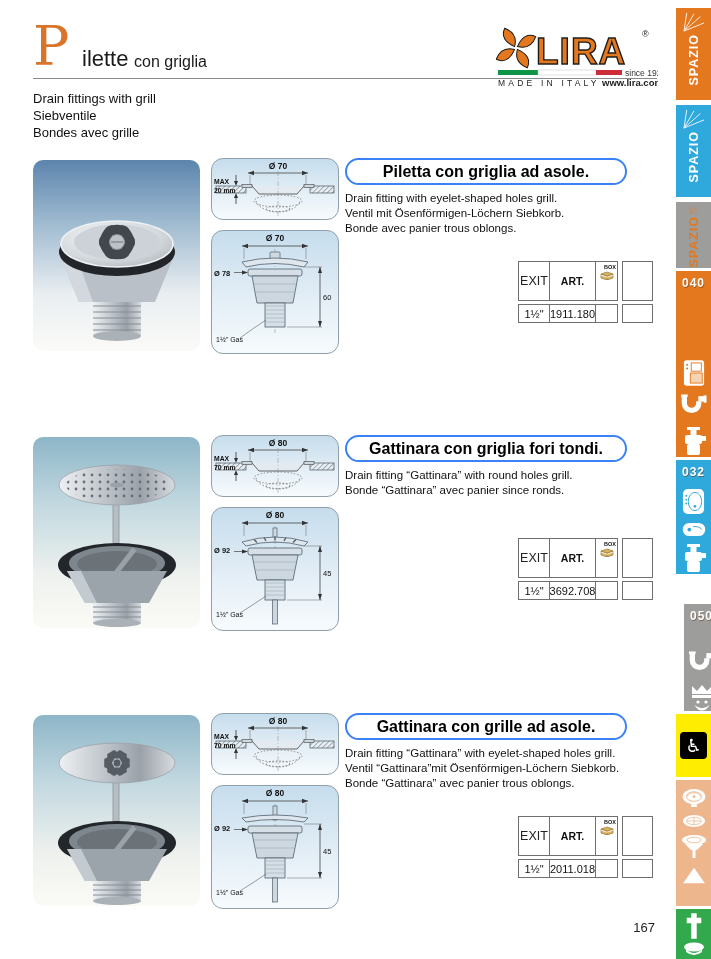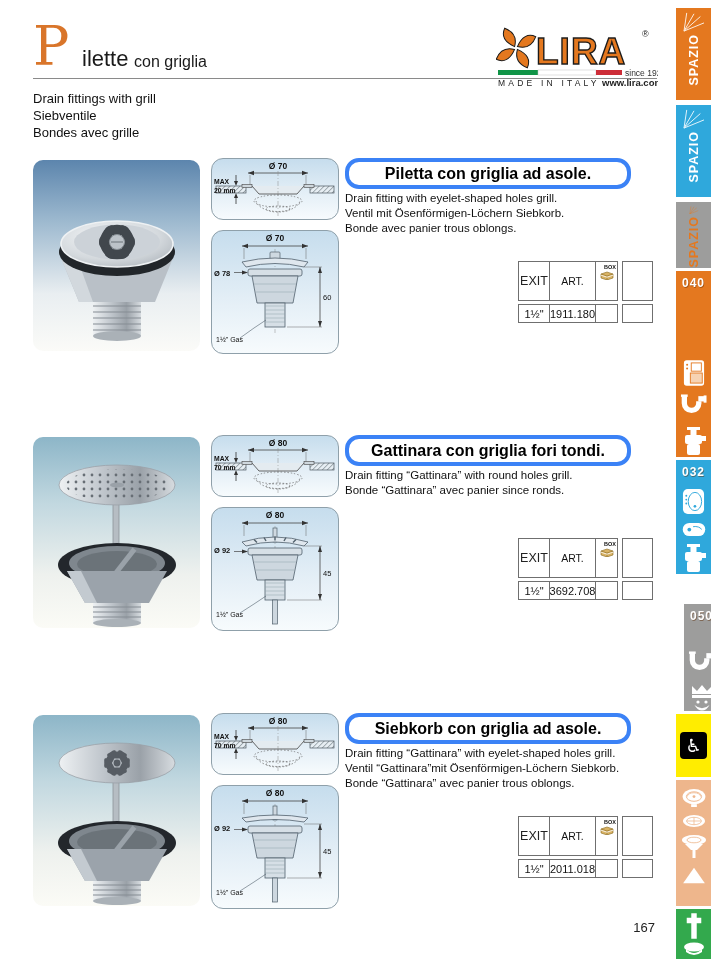--- a/index.html
+++ b/index.html
@@ -17,30 +17,30 @@
   
   .section{position:absolute;left:0;width:560px;height:277px;}
   .photo{position:absolute;left:33px;top:2px;width:167px;height:191px;border-radius:10px;overflow:hidden;}
   .photo.p1{background:linear-gradient(180deg,#5c85ad 0%,#9db9cf 32%,#e9eef1 70%,#fbfbf8 100%);}
   .photo.p2,.photo.p3{background:linear-gradient(180deg,#8db6c8 0%,#c2d8e0 35%,#eef1ee 72%,#fbfbf6 100%);}
   .diag{position:absolute;left:211px;width:126px;border:1px solid #8fa0aa;border-radius:12px;
         background:linear-gradient(180deg,#c6dded 0%,#e3eef6 55%,#f7fbfd 100%);}
   .diag.small{top:0;height:60px;}
   .diag.big{top:72px;height:122px;}
   .diag svg{display:block;}
-  .pill{position:absolute;left:345px;top:0;width:278px;height:23px;border:4px solid #3b82f6;
+  .pill{position:absolute;left:345px;top:0;width:278px;height:23px;border:2px solid #3b82f6;
         border-radius:14px;background:#fff;text-align:center;font-size:16px;font-weight:bold;
         line-height:23px;color:#000;}
   .desc{position:absolute;left:345px;top:33px;width:310px;font-size:11.5px;line-height:15px;color:#111;}
   
   .tbl-head{position:absolute;display:flex;height:40px;border:1px solid #6f6f6f;background:#fff;box-sizing:border-box;}
   .tbl-row{position:absolute;display:flex;height:19px;border:1px solid #6f6f6f;background:#fff;box-sizing:border-box;}
   .cell{display:flex;align-items:center;justify-content:center;box-sizing:border-box;}
   .cell.exit{width:30px;font-size:12.5px;color:#222;}
-  .cell.art{width:46px;font-size:10.5px;font-weight:normal;border-left:1px solid #6f6f6f;}
+  .cell.art{width:46px;font-size:10.5px;font-weight:bold;border-left:1px solid #6f6f6f;}
   .cell.boxc{width:22px;border-left:1px solid #6f6f6f;flex-direction:column;justify-content:flex-start;padding-top:2px;}
   .cell.size{width:30px;font-size:11px;}
   .cell.code{width:46px;font-size:11px;border-left:1px solid #6f6f6f;}
   .cell.mini{width:22px;border-left:1px solid #6f6f6f;}
   .box-lbl{font-size:5.5px;font-weight:bold;align-self:flex-end;padding-right:1px;}
   .tbl-side{position:absolute;width:31px;height:40px;border:1px solid #6f6f6f;background:#fff;box-sizing:border-box;}
   .tbl-side.small{height:19px;}
   
   .sidebar{position:absolute;left:676px;top:0;width:35px;height:959px;background:#fff;}
   .stab,.ssec{position:absolute;left:0;width:35px;display:flex;flex-direction:column;align-items:center;justify-content:space-between;}
@@ -459,21 +459,21 @@
         <line x1="75" y1="92" x2="110" y2="92" stroke="#666" stroke-width="0.5"></line>
         <line x1="108" y1="38" x2="108" y2="92" stroke="#444" stroke-width="0.8"></line>
         <path d="M108,38 l-2,6 h4 z" fill="#333"></path>
           <path d="M108,92 l-2,-6 h4 z" fill="#333"></path>
         <text x="111" y="68" font-size="7.5" fill="#111">45</text>
         <text x="4" y="109" font-size="7" fill="#111">1½" Gas</text>
         <path d="M28,105 L42,96 L54,88" fill="none" stroke="#51606c" stroke-width="0.6"></path>
       </svg>
     </div>
 
-    <div class="pill"><span>Siebkorb con griglia ad asole.</span></div>
+    <div class="pill"><span>Gattinara con grille ad asole.</span></div>
     <div class="desc">
       <div>Drain fitting “Gattinara” with eyelet-shaped holes grill.</div>
       <div>Ventil “Gattinara”mit Ösenförmigen-Löchern Siebkorb.</div>
       <div>Bonde “Gattinara” avec panier trous oblongs.</div>
     </div>
 
     <div class="tbl-head" style="left:518px;top:103px">
       <div class="cell exit">EXIT</div>
       <div class="cell art">ART.</div>
       <div class="cell boxc">

